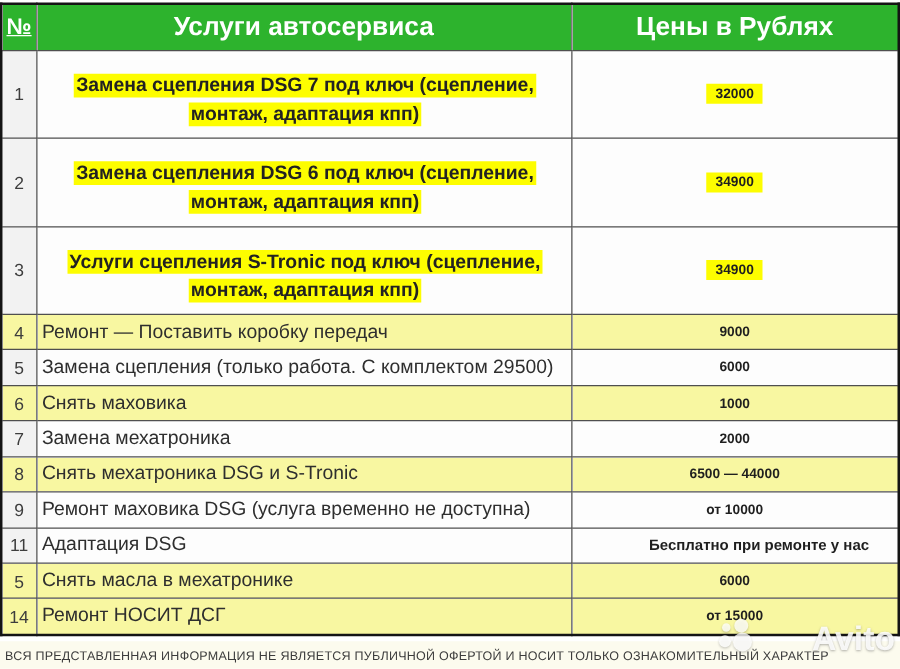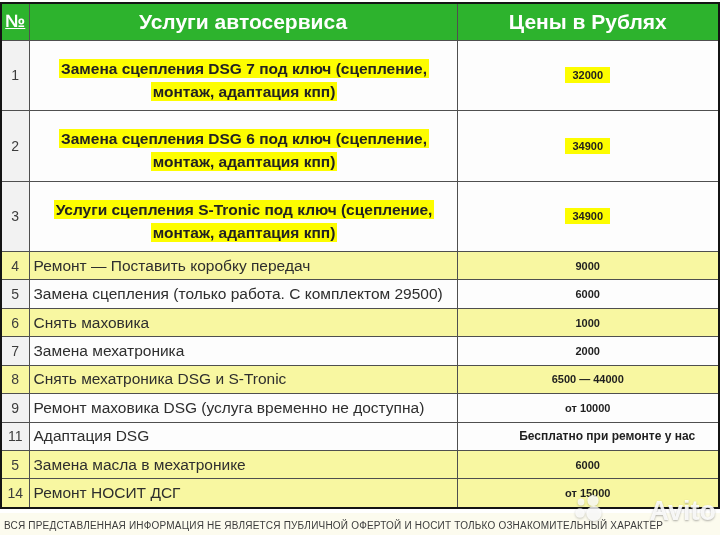--- a/index.html
+++ b/index.html
@@ -123,21 +123,21 @@
           <td class="service">Ремонт маховика DSG (услуга временно не доступна)</td>
           <td class="price">от 10000</td>
         </tr>
         <tr>
           <td class="num">11</td>
           <td class="service">Адаптация DSG</td>
           <td class="price tight">Бесплатно при ремонте у нас</td>
         </tr>
         <tr class="shaded">
           <td class="num">5</td>
-          <td class="service">Замена масла в мехатронике</td>
+          <td class="service">Снять масла в мехатронике</td>
           <td class="price">6000</td>
         </tr>
         <tr class="shaded">
           <td class="num">14</td>
           <td class="service">Ремонт НОСИТ ДСГ</td>
           <td class="price">от 15000</td>
         </tr>
       </tbody>
   </table>
 

